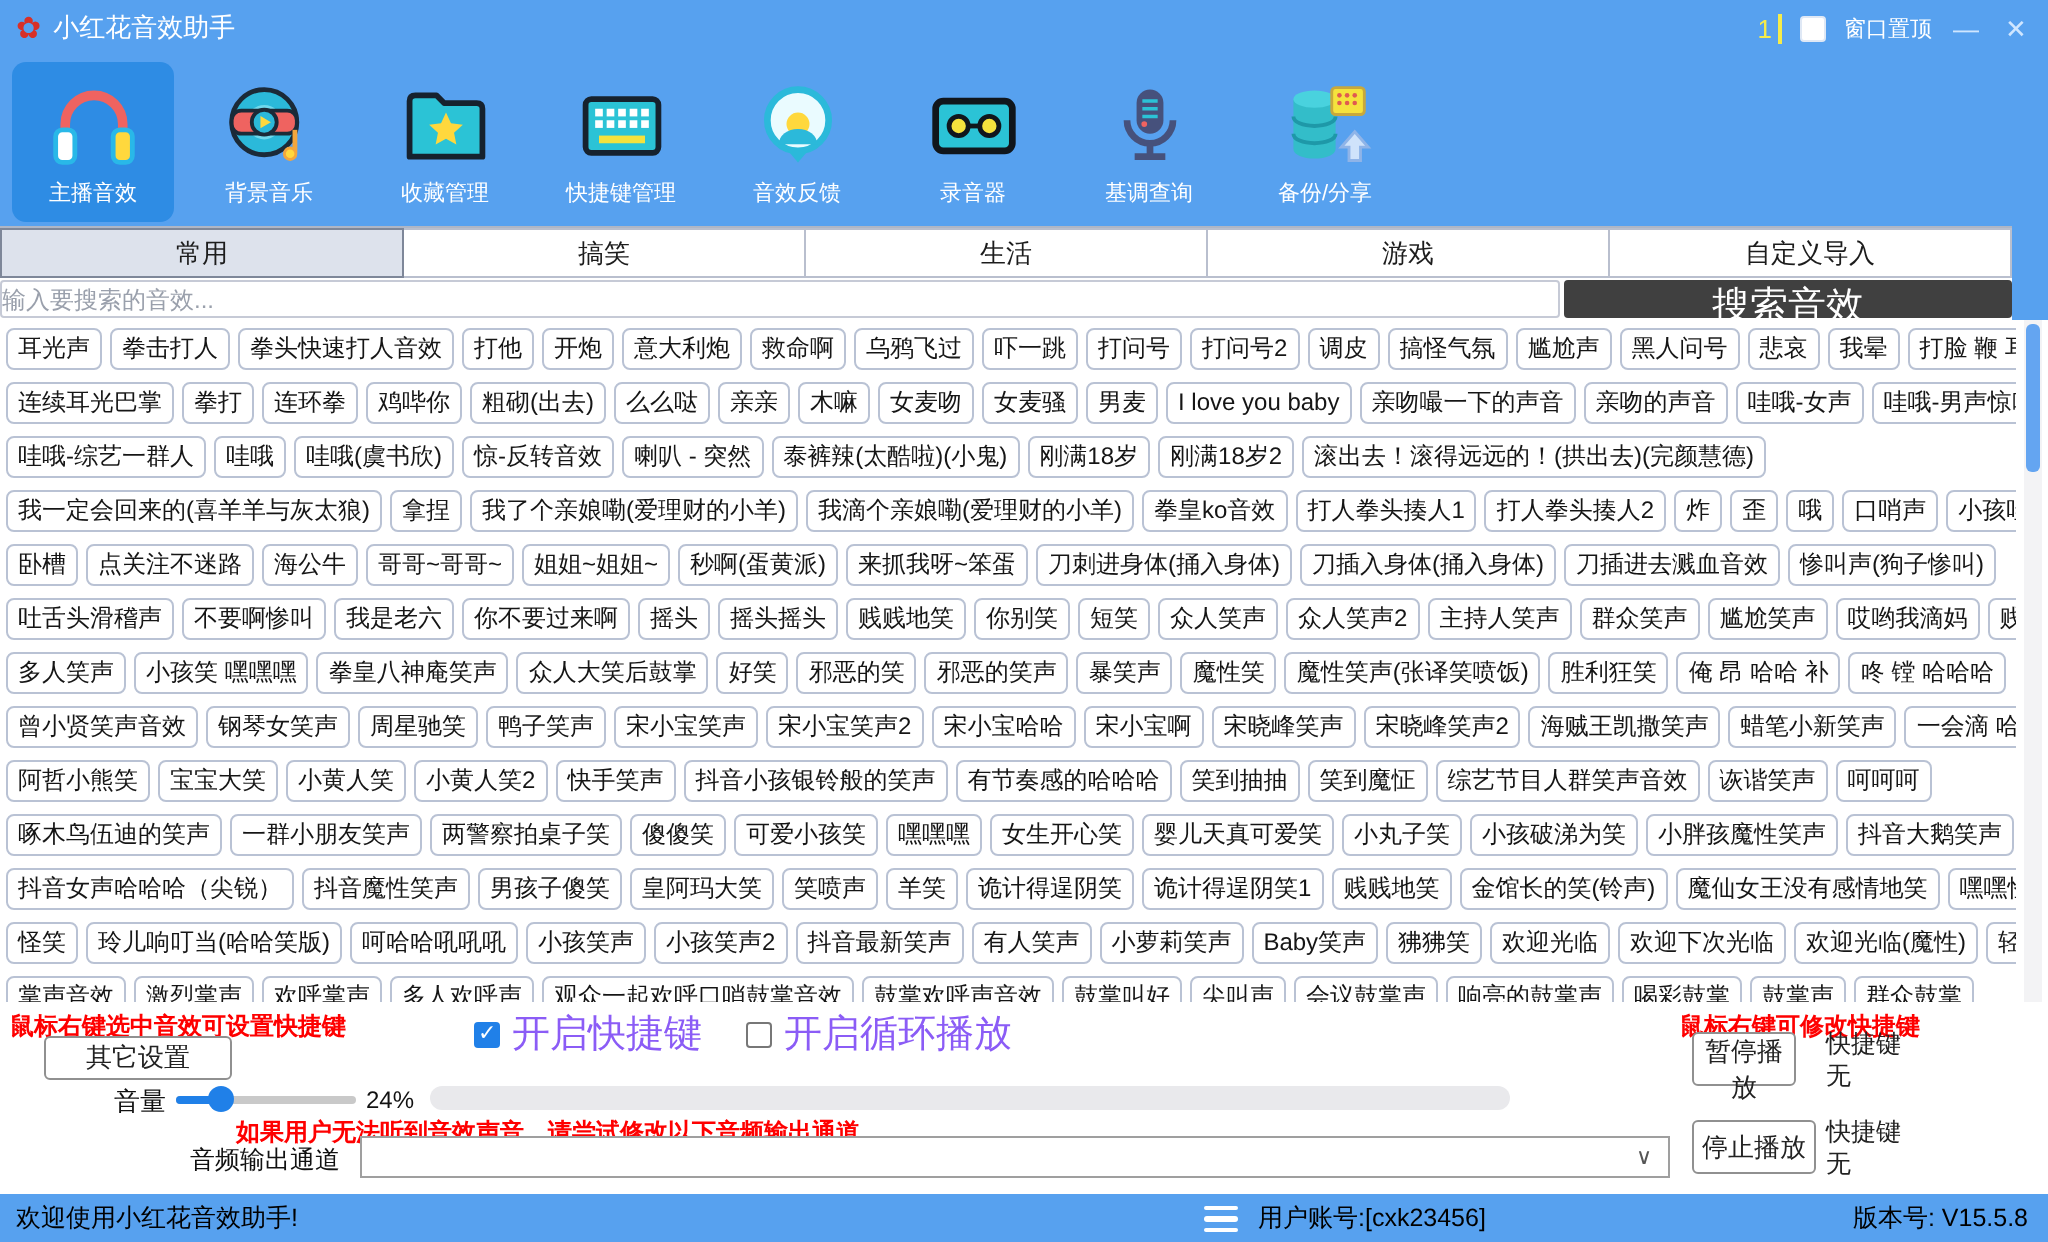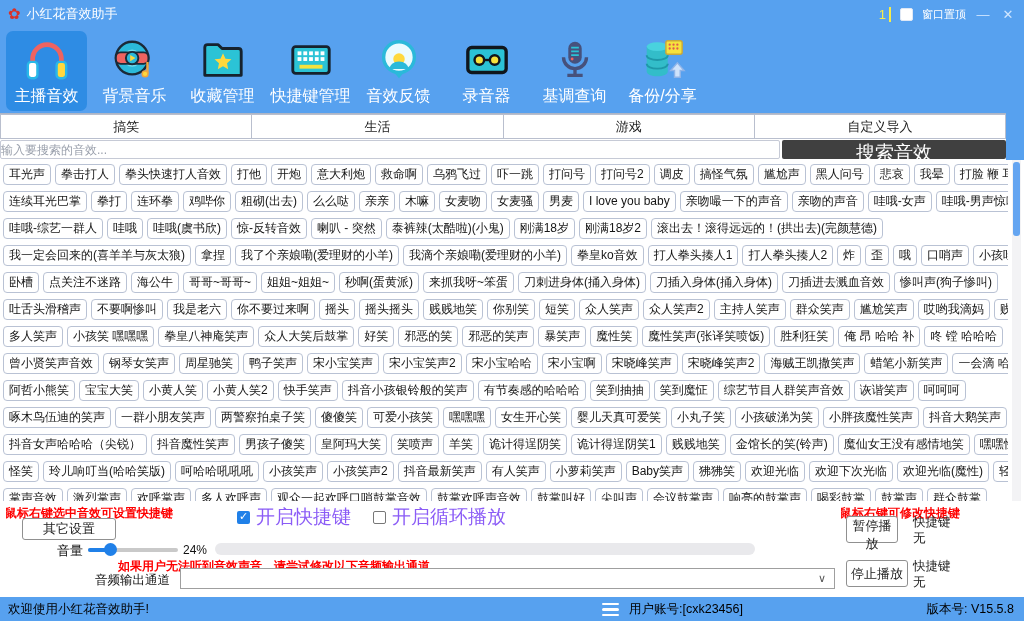--- a/index.html
+++ b/index.html
@@ -15,21 +15,21 @@
   .pin-box { width: 10px; height: 10px; background: #fff; border: 1px solid #dfe8f5; }
   .pin-label { font-size: 11px; color: #fff; }
   .win-min, .win-close { font-size: 13px; color: #cfe6ff; width: 16px; text-align: center; cursor: pointer; }
 
   
   .toolbar { height: 85px; display: flex; align-items: center; padding: 0 0 0 6px; }
   .tb-item { width: 81px; height: 80px; margin-right: 7px; display: flex; flex-direction: column; align-items: center; justify-content: center; border-radius: 7px; cursor: pointer; }
   .tb-item.active { background: #2e8ce4; }
   .tb-icon { height: 50px; display: flex; align-items: center; justify-content: center; }
   .tb-icon svg { width: 46px; height: 46px; }
-  .tb-label { color: #fff; font-size: 16px; margin-top: 1px; white-space: nowrap; }
+  .tb-label { color: #fff; font-size: 11px; margin-top: 1px; white-space: nowrap; }
 
   
   .tabs { display: flex; height: 26px; background: #fff; width: 1006px; border-top: 1px solid #aeb6c6; }
   .tab { flex: 1; display: flex; align-items: center; justify-content: center; font-size: 13px; color: #1c1c1c; background: #fff; border: 1px solid #b9bfce; border-left: none; cursor: pointer; }
   .tab:first-child { border-left: 1px solid #b9bfce; }
   .tab.active { background: #dde2ec; border: 1px solid #7e8799; }
 
   
   .search-row { display: flex; height: 21px; background: #fff; width: 1006px; padding: 1px 0; }
   .search-input { flex: 1; border: 1px solid #c6cad6; border-radius: 2px; font-size: 12px; text-align: left; color: #333; outline: none; font-family: "Liberation Sans", sans-serif; }
@@ -204,20 +204,21 @@
               <circle cx="39" cy="12" r="1.2"></circle>
             </g>
             <path d="M36 42v-7h-4l7-8 7 8h-4v7z" fill="#cfe3fb" stroke="#8fb4e8" stroke-width="1.5"></path>
           </svg>
         </span>
         <span class="tb-label">备份/分享</span>
       </div>
     </div>
 
   <div class="tabs">
+      <div class="tab active">常用</div>
       <div class="tab">搞笑</div>
       <div class="tab">生活</div>
       <div class="tab">游戏</div>
       <div class="tab">自定义导入</div>
     </div>
 
   <div class="search-row">
     <input class="search-input" placeholder="输入要搜索的音效..." style="">
     <button class="search-btn">搜索音效</button>
   </div>

